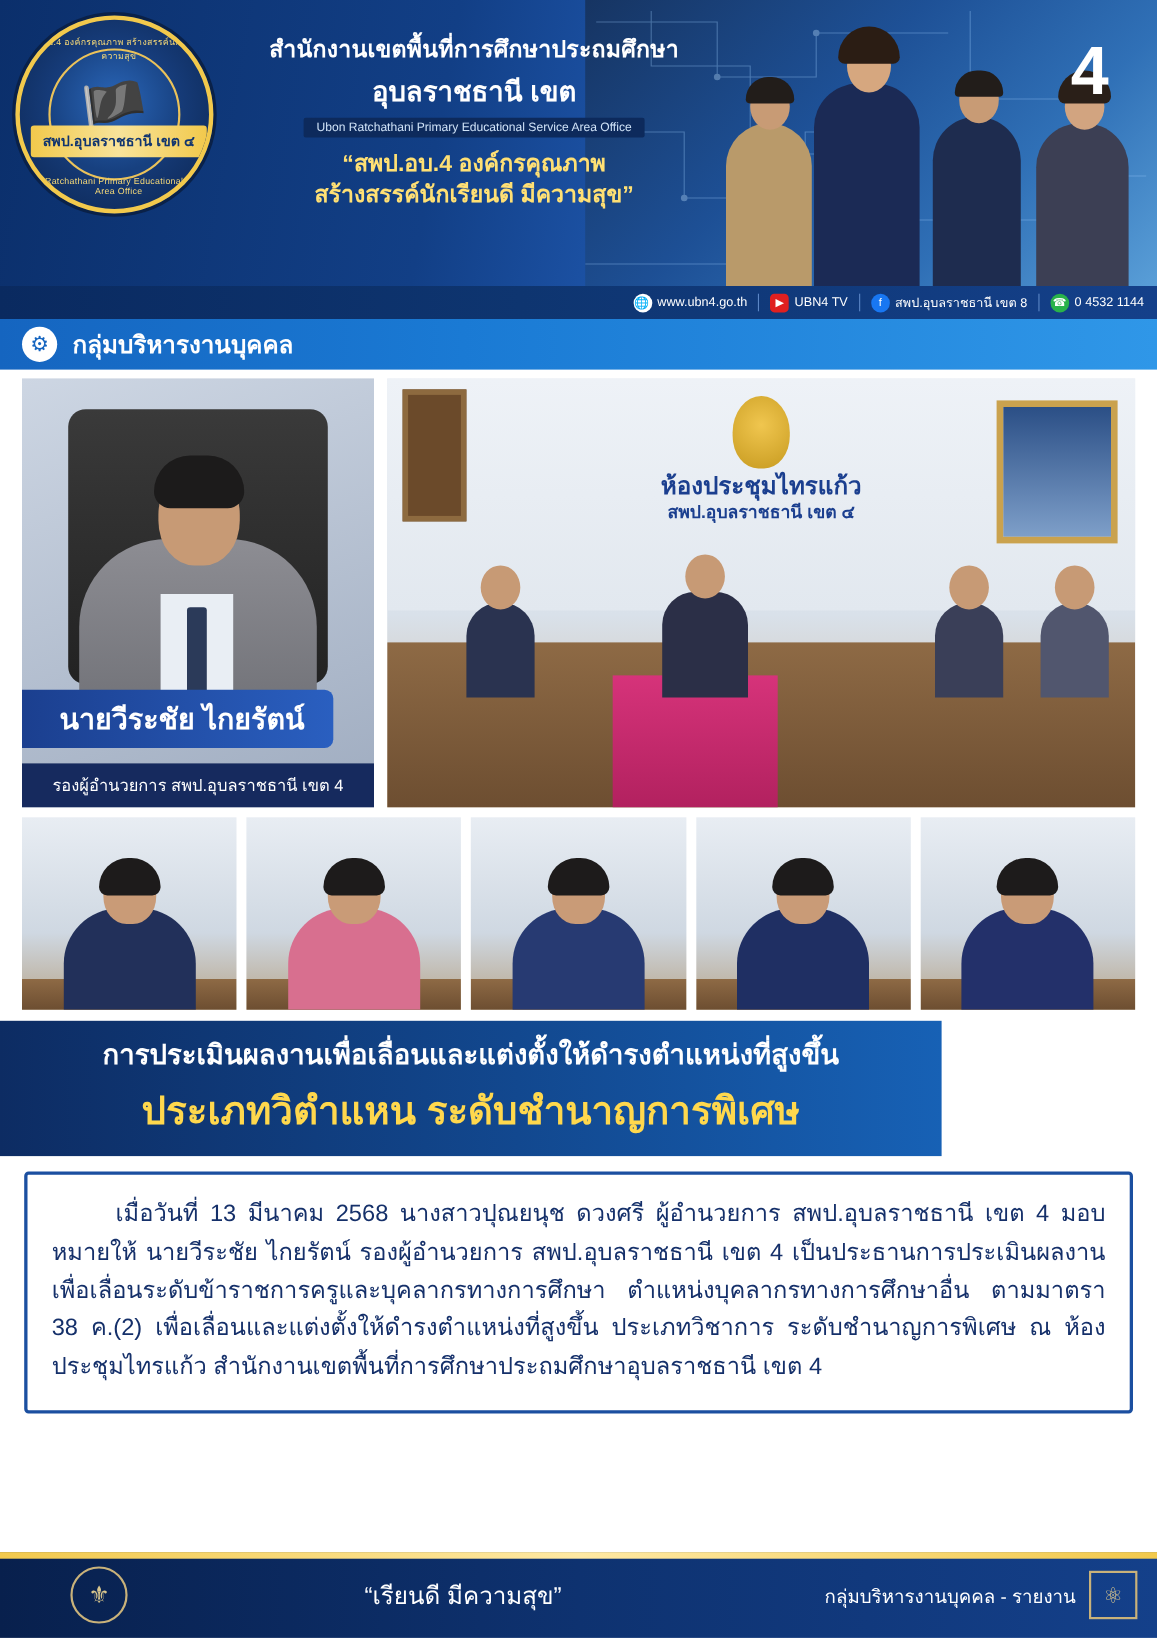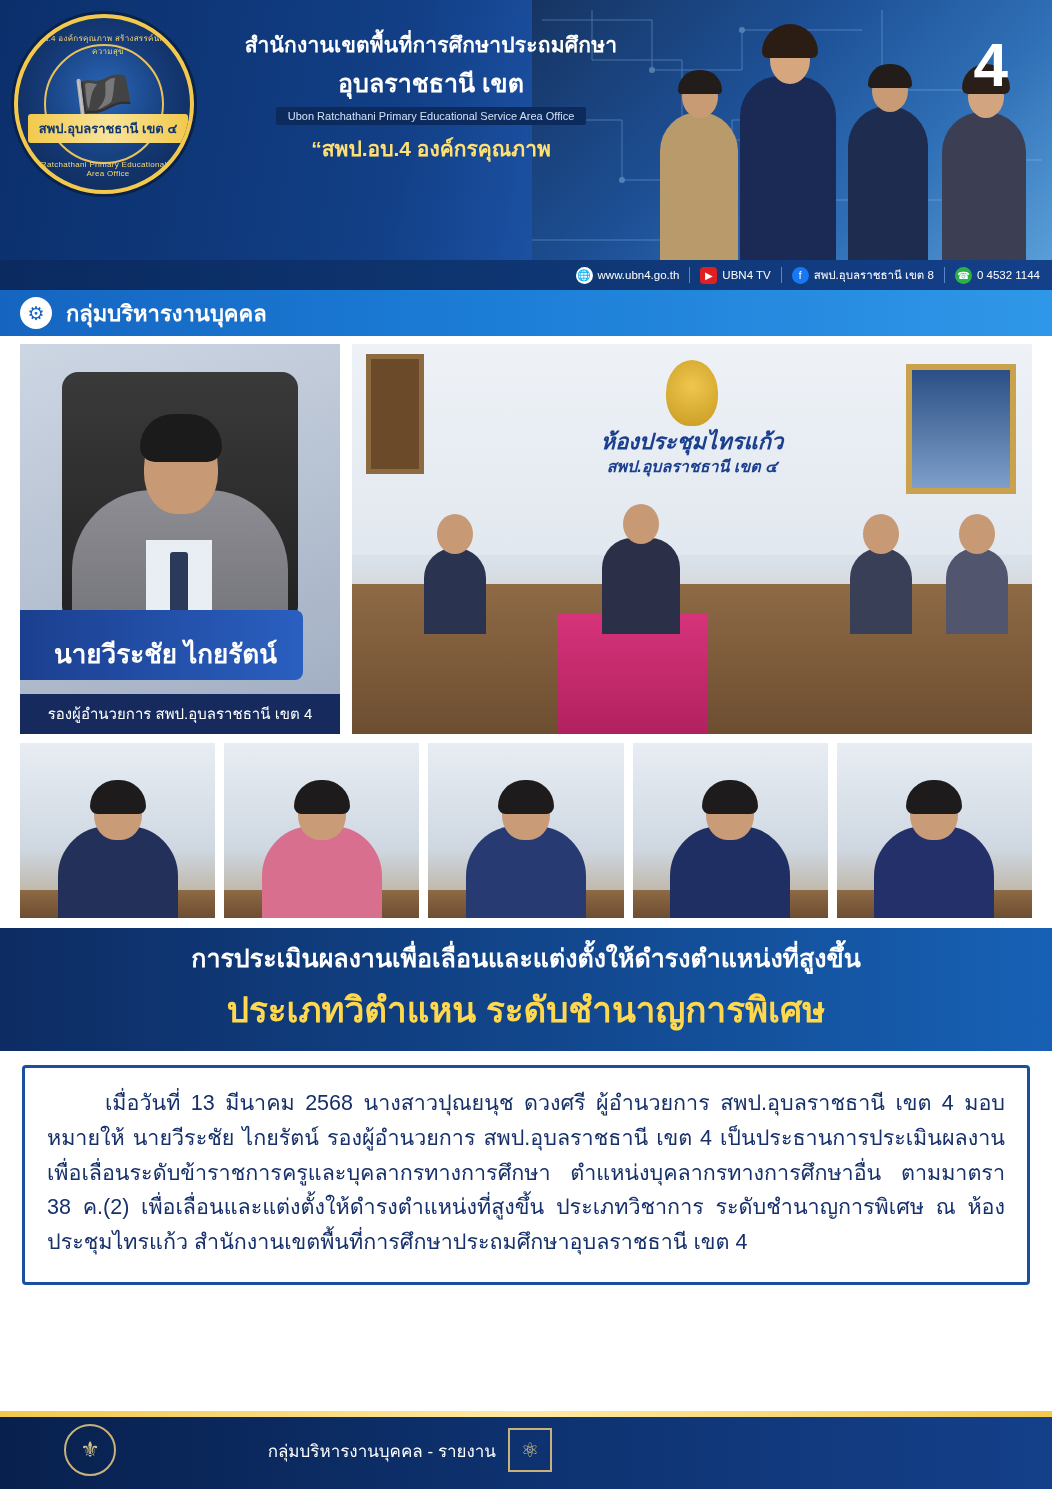--- a/index.html
+++ b/index.html
@@ -189,21 +189,21 @@
   .portrait-head {
     position: absolute; left: 124px; top: 78px; width: 74px; height: 92px;
     background: #c79a75; border-radius: 50% 50% 44% 44%;
   }
   .portrait-hair {
     position: absolute; left: 120px; top: 70px; width: 82px; height: 48px;
     background: #1c1b1b; border-radius: 44px 44px 20px 20px;
   }
   .name-plate {
     position: absolute; left: 0; bottom: 54px;
-    padding: 23px 26px 6px 34px;
+    padding: 6px 26px 6px 34px;
     background: linear-gradient(90deg, #1b3f8f, #2a5fc0);
     color: #ffffff; font-size: 26px; font-weight: bold;
     border-radius: 0 8px 8px 0;
   }
   .role-plate {
     position: absolute; left: 0; bottom: 0;
     width: 320px; padding: 8px 10px;
     background: #162a5e; color: #ffffff; font-size: 15px; text-align: center;
   }
 
@@ -216,21 +216,20 @@
   .mt-wall { position: absolute; inset: 0 0 46% 0; background: linear-gradient(180deg,#eef2f7,#e2e8ef); }
   .mt-emblem {
     position: absolute; left: 50%; transform: translateX(-50%); top: 16px;
     width: 52px; height: 66px; border-radius: 50% 50% 45% 45%;
     background: radial-gradient(circle at 50% 40%, #f0c64f, #c79a1f);
   }
   .mt-title {
     position: absolute; left: 50%; transform: translateX(-50%); top: 84px;
     color: #1b3f8f; font-size: 22px; font-weight: bold; text-align: center; line-height: 1.3;
     white-space: nowrap;
-    font-style: italic;
   }
   .mt-sub { font-size: 16px; color: #1b3f8f; }
   .mt-frame-l {
     position: absolute; left: 14px; top: 10px; width: 58px; height: 120px;
     background: #6b4a2a; border: 5px solid #8d6a3f;
   }
   .mt-frame-r {
     position: absolute; right: 16px; top: 20px; width: 110px; height: 130px;
     background: linear-gradient(180deg,#2b4f86,#7e9fc9); border: 6px solid #caa24e;
   }
@@ -271,21 +270,21 @@
   }
   .th-desk {
     position: absolute; left: 0; right: 0; bottom: 0; height: 28px;
     background: linear-gradient(180deg,#8e6a45,#6d4e31);
   }
 
   
   .headline {
     position: relative;
     margin: 10px 0 0 0;
-    width: 1052px;
+    width: 856px;
     background: linear-gradient(90deg, #0d2c63 0%, #12488f 55%, #1761b5 100%);
     padding: 10px 16px 14px 16px;
     text-align: center;
   }
   .headline .l1 { color: #ffffff; font-size: 25px; font-weight: bold; }
   .headline .l2 { color: #ffd84d; font-size: 35px; font-weight: bold; margin-top: 4px; }
 
   
   .body-wrap {
     margin: 14px 22px 0 22px;
@@ -382,20 +381,21 @@
       <div class="logo-ribbon">สพป.อุบลราชธานี เขต ๔</div>
       <div class="logo-arc-bottom">Ubon Ratchathani Primary Educational Service Area Office</div>
     </div>
 
     <div class="hdr-text">
       <div class="hdr-line1">สำนักงานเขตพื้นที่การศึกษาประถมศึกษา</div>
       <div class="hdr-line2">อุบลราชธานี เขต</div>
       <div class="hdr-eng">Ubon Ratchathani Primary Educational Service Area Office</div>
       <div class="hdr-slogan">
         <div>“สพป.อบ.4 องค์กรคุณภาพ</div>
+        <div>สร้างสรรค์นักเรียนดี มีความสุข”</div>
       </div>
     </div>
     <div class="hdr-big-4">4</div>
 
     <div class="hdr-footerbar">
       <div class="hdr-contacts">
         <div class="contact-item">
           <span class="cicon web">🌐</span>
           <span>www.ubn4.go.th</span>
         </div>
@@ -505,19 +505,20 @@
 
   <div class="body-wrap">
     <p class="body-text">เมื่อวันที่ 13 มีนาคม 2568 นางสาวปุณยนุช ดวงศรี ผู้อำนวยการ สพป.อุบลราชธานี เขต 4 มอบหมายให้ นายวีระชัย ไกยรัตน์ รองผู้อำนวยการ สพป.อุบลราชธานี เขต 4 เป็นประธานการประเมินผลงานเพื่อเลื่อนระดับข้าราชการครูและบุคลากรทางการศึกษา ตำแหน่งบุคลากรทางการศึกษาอื่น ตามมาตรา 38 ค.(2) เพื่อเลื่อนและแต่งตั้งให้ดำรงตำแหน่งที่สูงขึ้น ประเภทวิชาการ ระดับชำนาญการพิเศษ ณ ห้องประชุมไทรแก้ว สำนักงานเขตพื้นที่การศึกษาประถมศึกษาอุบลราชธานี เขต 4</p>
   </div>
 
   <div class="footer">
     <div class="footer-strip-top"></div>
     <div class="footer-left">
       <div class="footer-seal">⚜</div>
     </div>
+    <div class="footer-center">“เรียนดี มีความสุข”</div>
     <div class="footer-right">
       <span>กลุ่มบริหารงานบุคคล - รายงาน</span>
       <span class="footer-mark">⚛</span>
     </div>
   </div>
 
 </div>
 
 </body></html>

